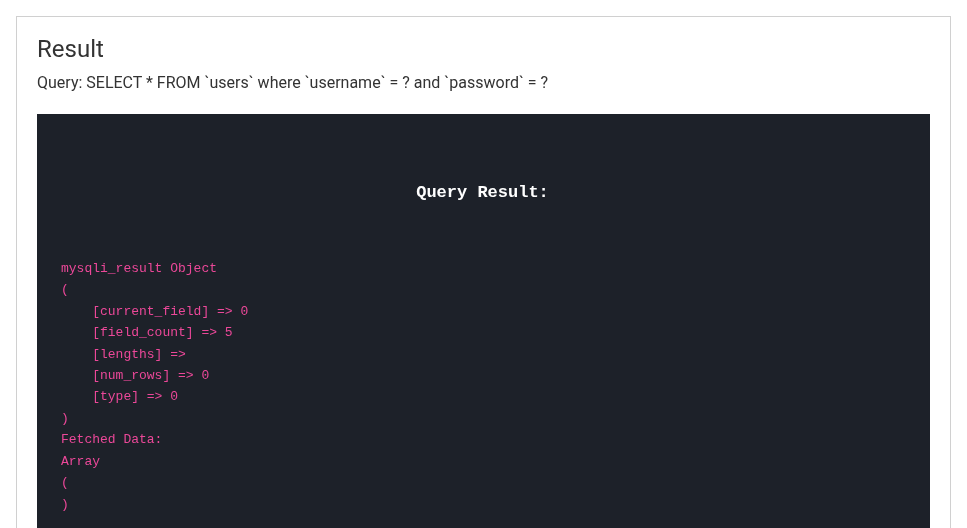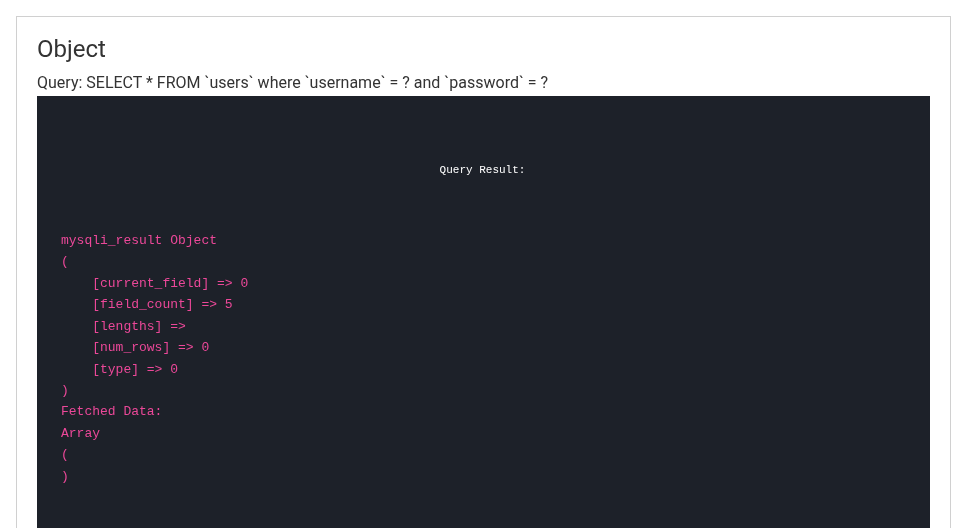--- a/index.html
+++ b/index.html
@@ -21,48 +21,48 @@
     }
     .result-title {
       font-size: 24px;
       font-weight: 400;
       color: #333333;
       margin-bottom: 10px;
     }
     .query-line {
       font-size: 16px;
       color: #333333;
-      margin-bottom: 4px;
+      margin-bottom: 22px;
       font-weight: 400;
     }
     .code-block {
       background: #1d2129;
       color: #e8e8e8;
       padding: 22px 26px 34px 24px;
       font-family: Consolas, "Courier New", monospace;
       font-size: 13px;
       line-height: 1.65;
       white-space: pre;
     }
     .code-header {
       text-align: center;
-      font-weight: normal;
+      font-weight: bold;
       color: #ffffff;
       margin-bottom: 8px;
-      font-size: 11px;
+      font-size: 17px;
     }
     .code-body {
       color: #ec4899;
     }
   </style>
 </head>
 <body>
 
 <div class="result-panel">
-  <h2 class="result-title">Object</h2>
+  <h2 class="result-title">Result</h2>
   <div class="query-line">
     <span>Query: </span><span>SELECT * FROM `users` where `username` = ? and `password` = ?</span>
   </div>
   <div class="code-block">
     <div class="code-header">Query Result:</div>
     <div class="code-body" id="code-body">mysqli_result Object
 (
     [current_field] =&gt; 0
     [field_count] =&gt; 5
     [lengths] =&gt; 

